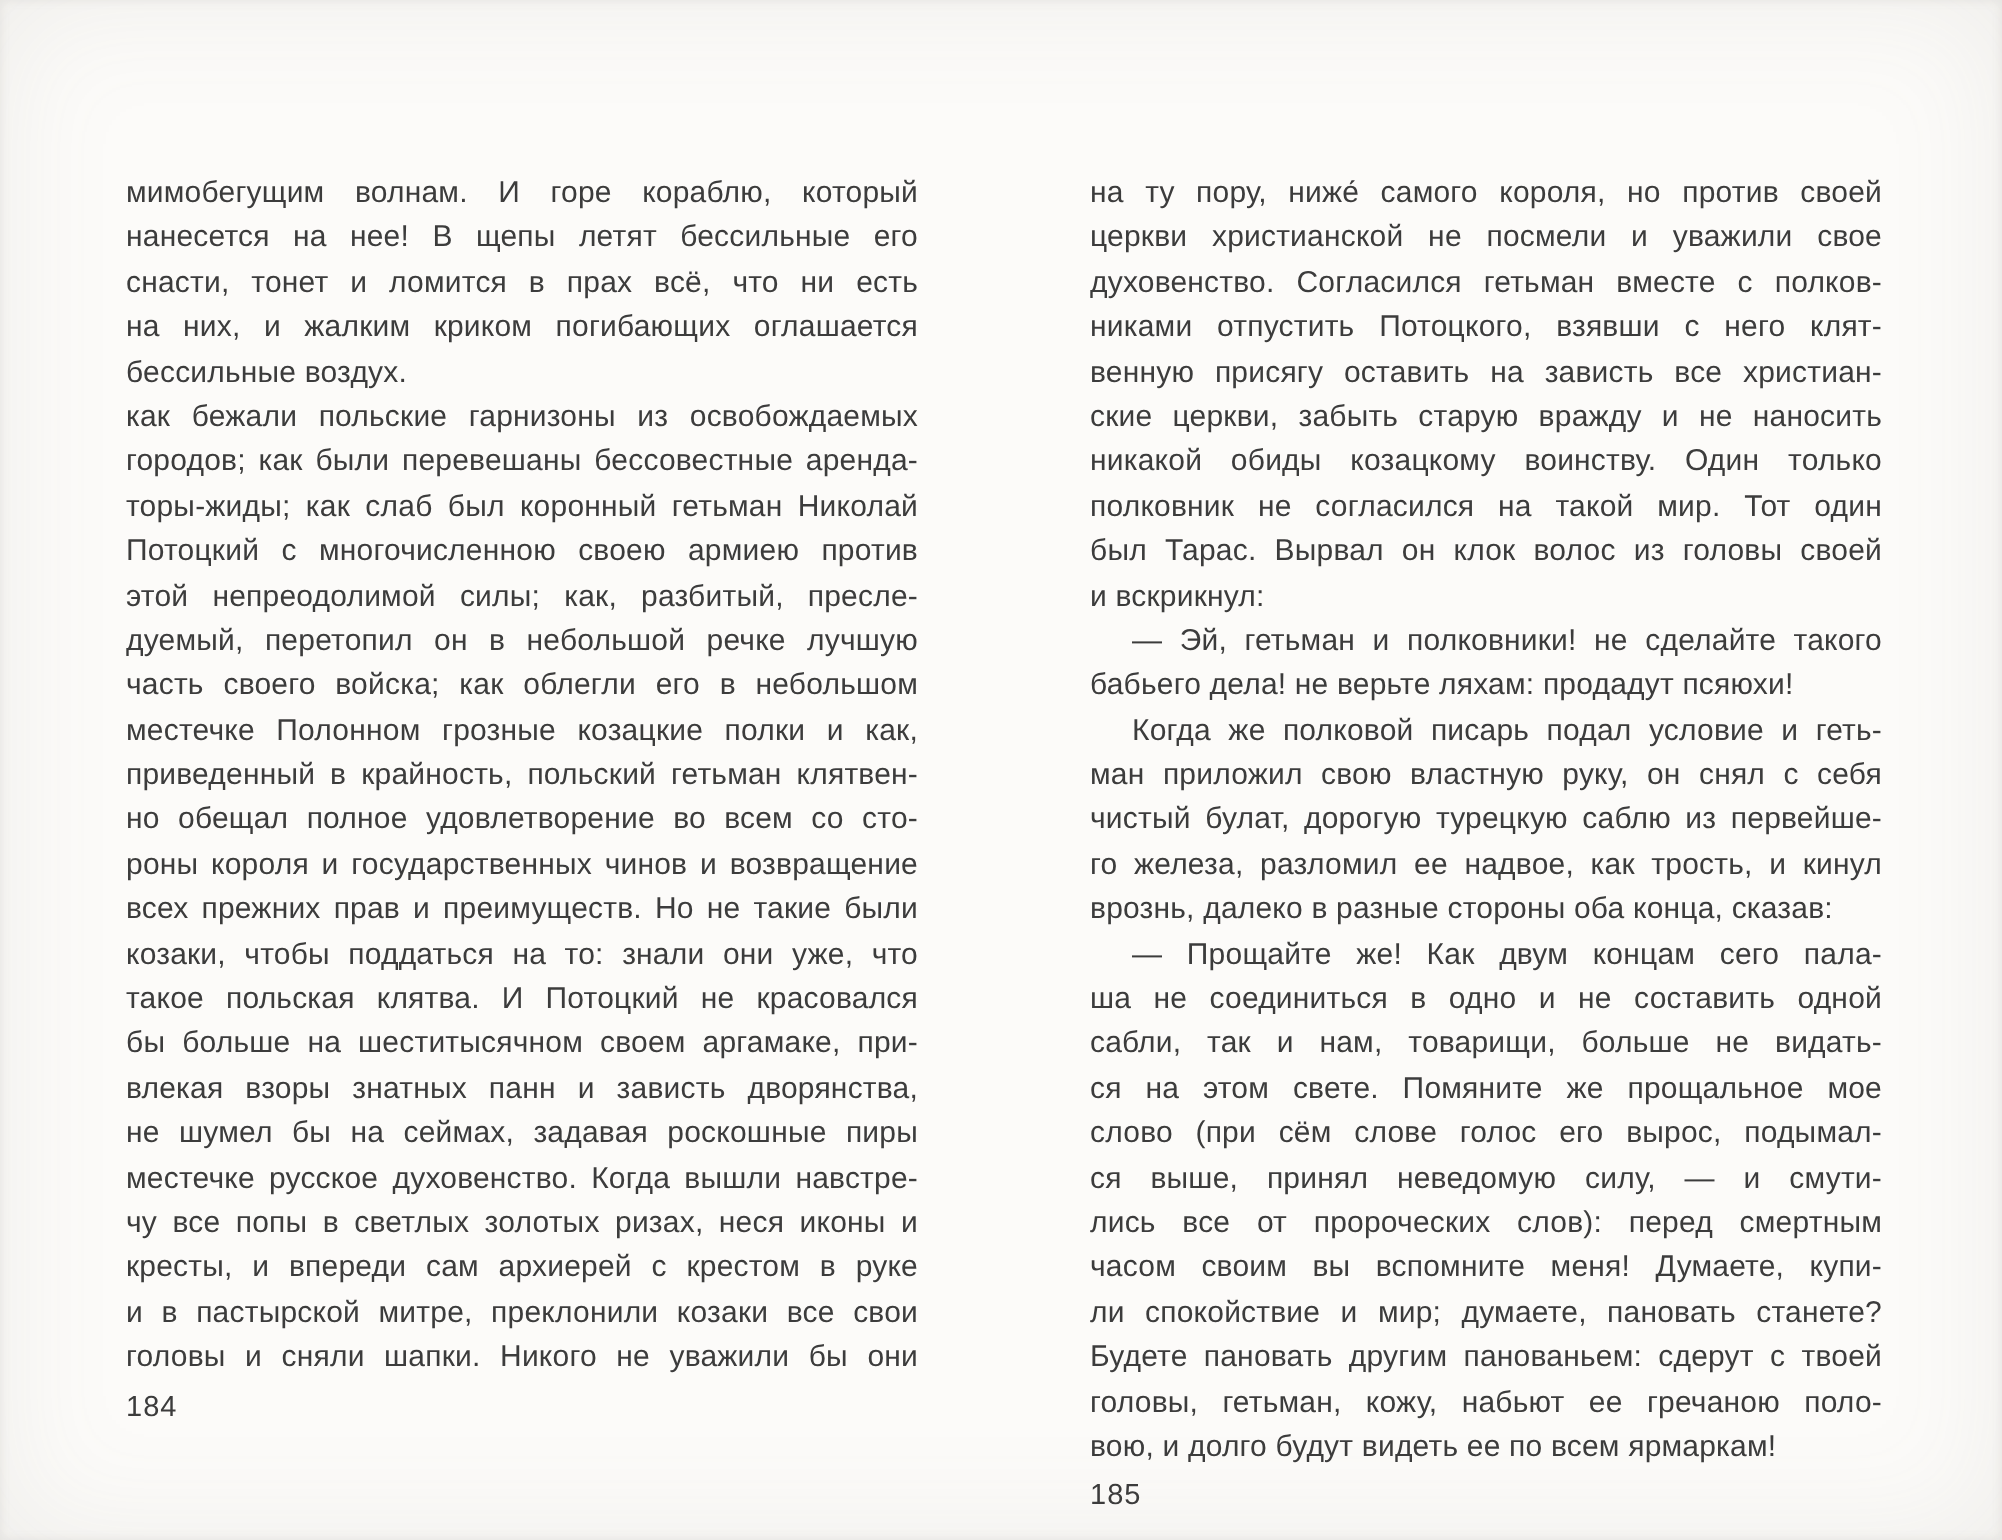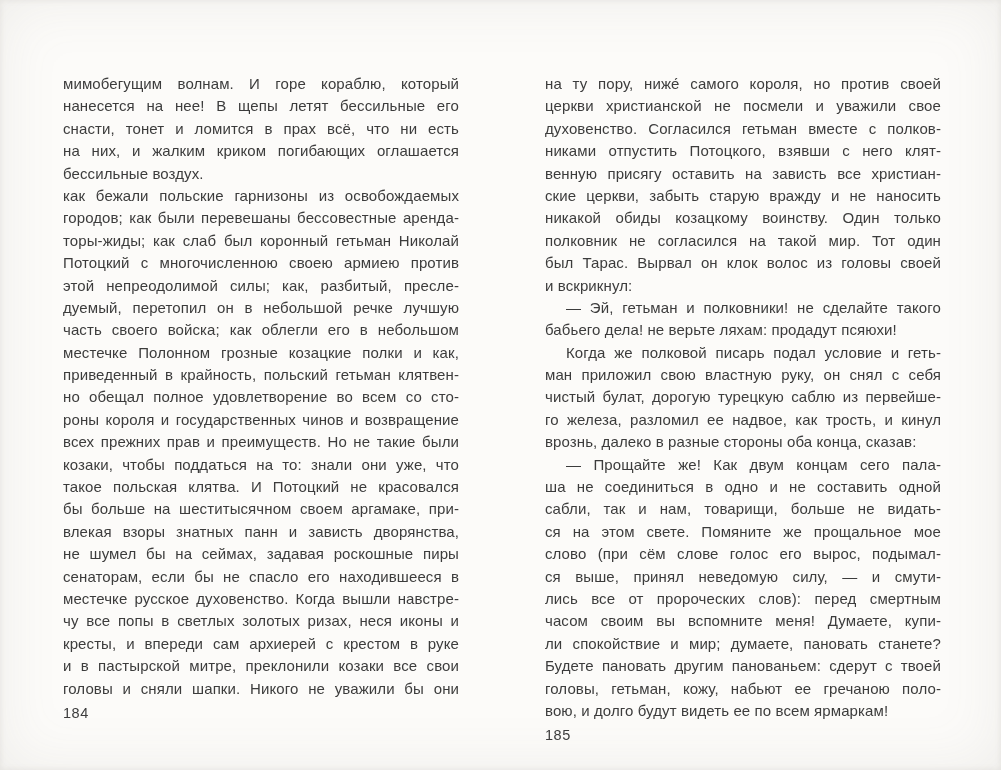--- a/index.html
+++ b/index.html
@@ -12,21 +12,21 @@
   }
   .spread {
     position: relative;
     width: 1001px;
     height: 770px;
     background: #fcfbf9;
     box-shadow: inset 0 0 60px rgba(120,115,105,0.10), inset 0 0 6px rgba(120,115,105,0.12);
   }
   .page {
     position: absolute;
-    top: 73px;
+    top: 86px;
     width: 396px;
   }
   .page-left  { left: 63px; }
   .page-right { left: 545px; }
   .paragraph { margin: 0; }
   .line {
     font-size: 15px;
     line-height: 22.4px;
     height: 22.4px;
     color: #3c3c3c;
@@ -71,21 +71,20 @@
           <div class="line">местечке Полонном грозные козацкие полки и как,</div>
           <div class="line">приведенный в крайность, польский гетьман клятвен-</div>
           <div class="line">но обещал полное удовлетворение во всем со сто-</div>
           <div class="line">роны короля и государственных чинов и возвращение</div>
           <div class="line">всех прежних прав и преимуществ. Но не такие были</div>
           <div class="line">козаки, чтобы поддаться на то: знали они уже, что</div>
           <div class="line">такое польская клятва. И Потоцкий не красовался</div>
           <div class="line">бы больше на шеститысячном своем аргамаке, при-</div>
           <div class="line">влекая взоры знатных панн и зависть дворянства,</div>
           <div class="line">не шумел бы на сеймах, задавая роскошные пиры</div>
-          <div class="line">сенаторам, если бы не спасло его находившееся в</div>
           <div class="line">местечке русское духовенство. Когда вышли навстре-</div>
           <div class="line">чу все попы в светлых золотых ризах, неся иконы и</div>
           <div class="line">кресты, и впереди сам архиерей с крестом в руке</div>
           <div class="line">и в пастырской митре, преклонили козаки все свои</div>
           <div class="line">головы и сняли шапки. Никого не уважили бы они</div>
         </div>
       </div>
     <div class="page-number">184</div>
   </section>
 

